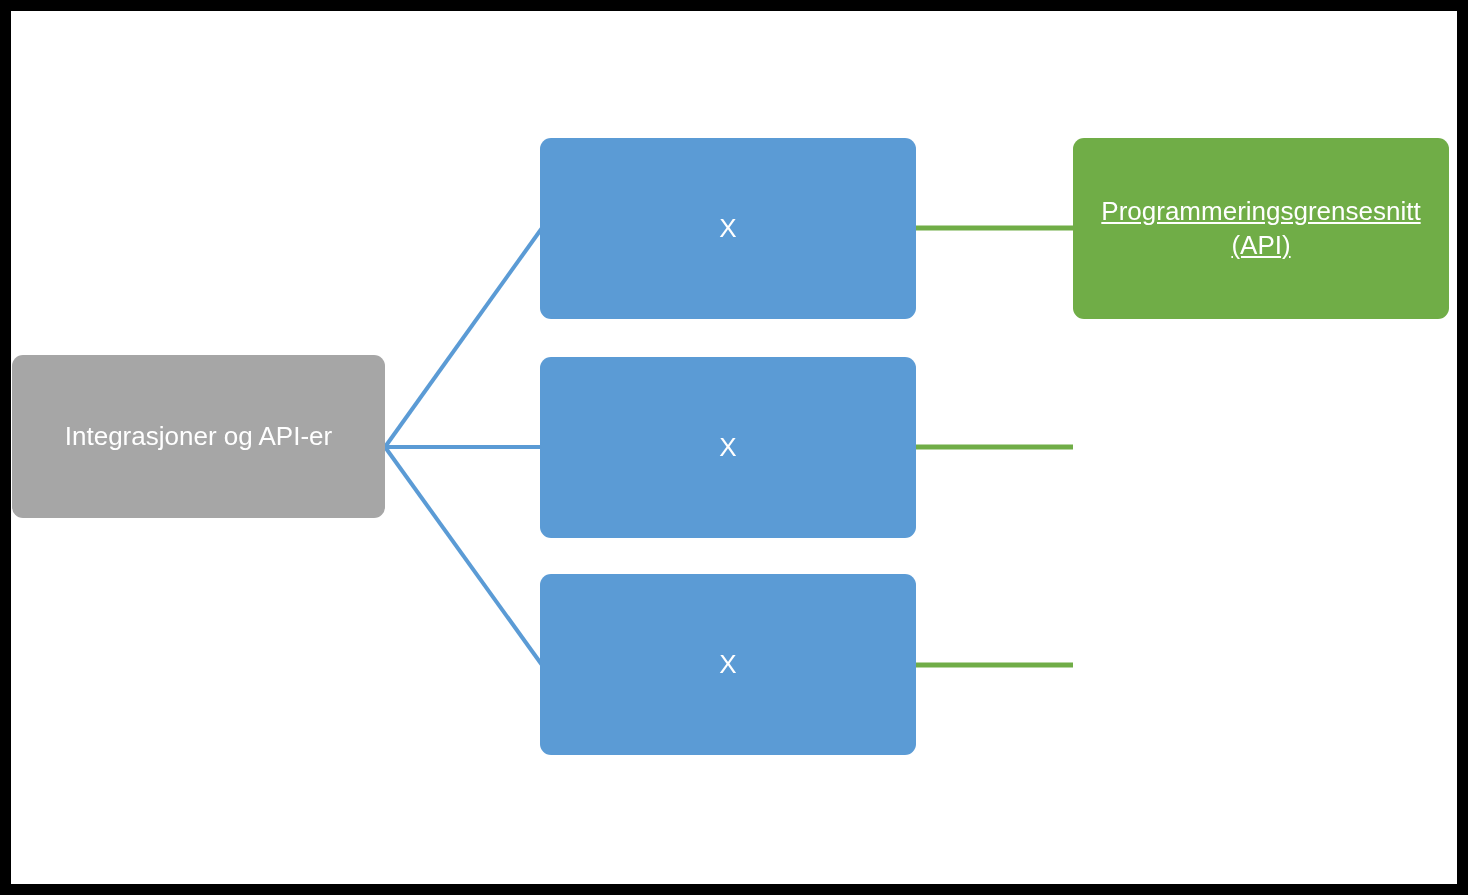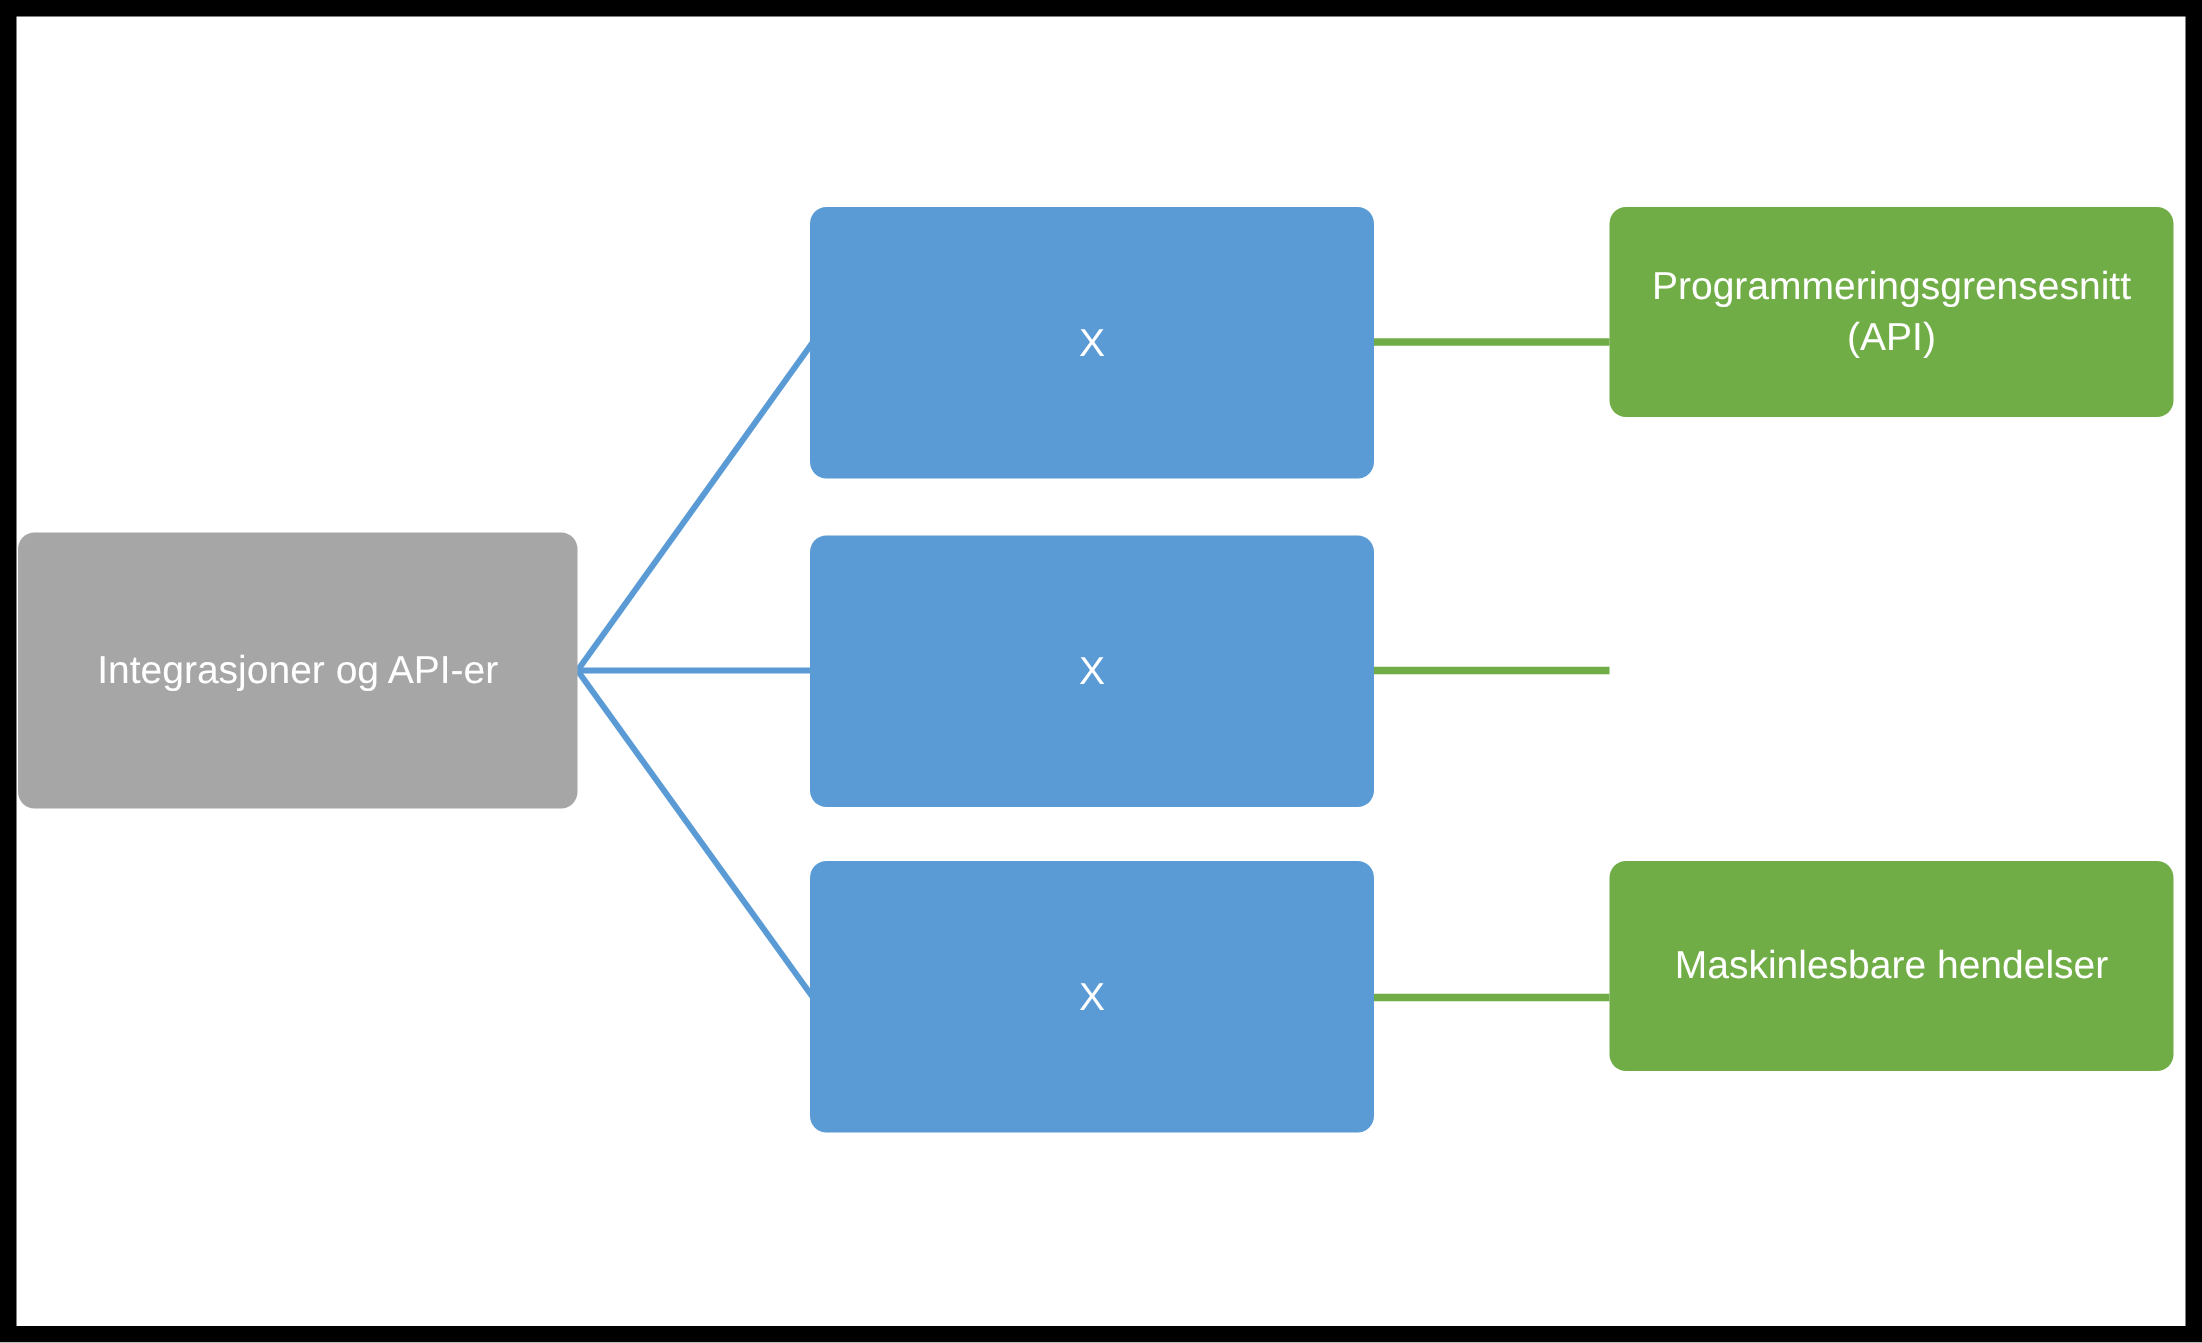--- a/index.html
+++ b/index.html
@@ -36,36 +36,37 @@
     color: var(--box_text, #ffffff);
     font-size: 26px;
     line-height: 1.3;
     padding: 8px 12px;
   }
 
   .node.root {
     left: 1px;
     top: 344px;
     width: 373px;
-    height: 184px;
+    height: 163px;
     background: var(--root_fill, #a6a6a6);
   }
 
   .node.middle {
     left: 529px;
     width: 376px;
     height: 181px;
     background: var(--middle_fill, #5b9bd5);
   }
 
   .node.leaf {
     left: 1062px;
     width: 376px;
-    height: 140px;
+    height: 181px;
     background: var(--leaf_fill, #70ad47);
+    text-decoration: underline;
   }
 
   .row1 { top: 127px; }
   .row2 { top: 346px; }
   .row3 { top: 563px; }
 </style>
 </head>
 <body>
 
 <div class="frame">
@@ -89,17 +90,14 @@
   <div class="node middle row2">
     <span>X</span>
   </div>
   <div class="node middle row3">
     <span>X</span>
   </div>
 
   <div class="node leaf row1">
     <span>Programmeringsgrensesnitt (API)</span>
   </div>
-  <div class="node leaf row3">
-    <span>Maskinlesbare hendelser</span>
-  </div>
 
 </div>
 
 </body></html>

